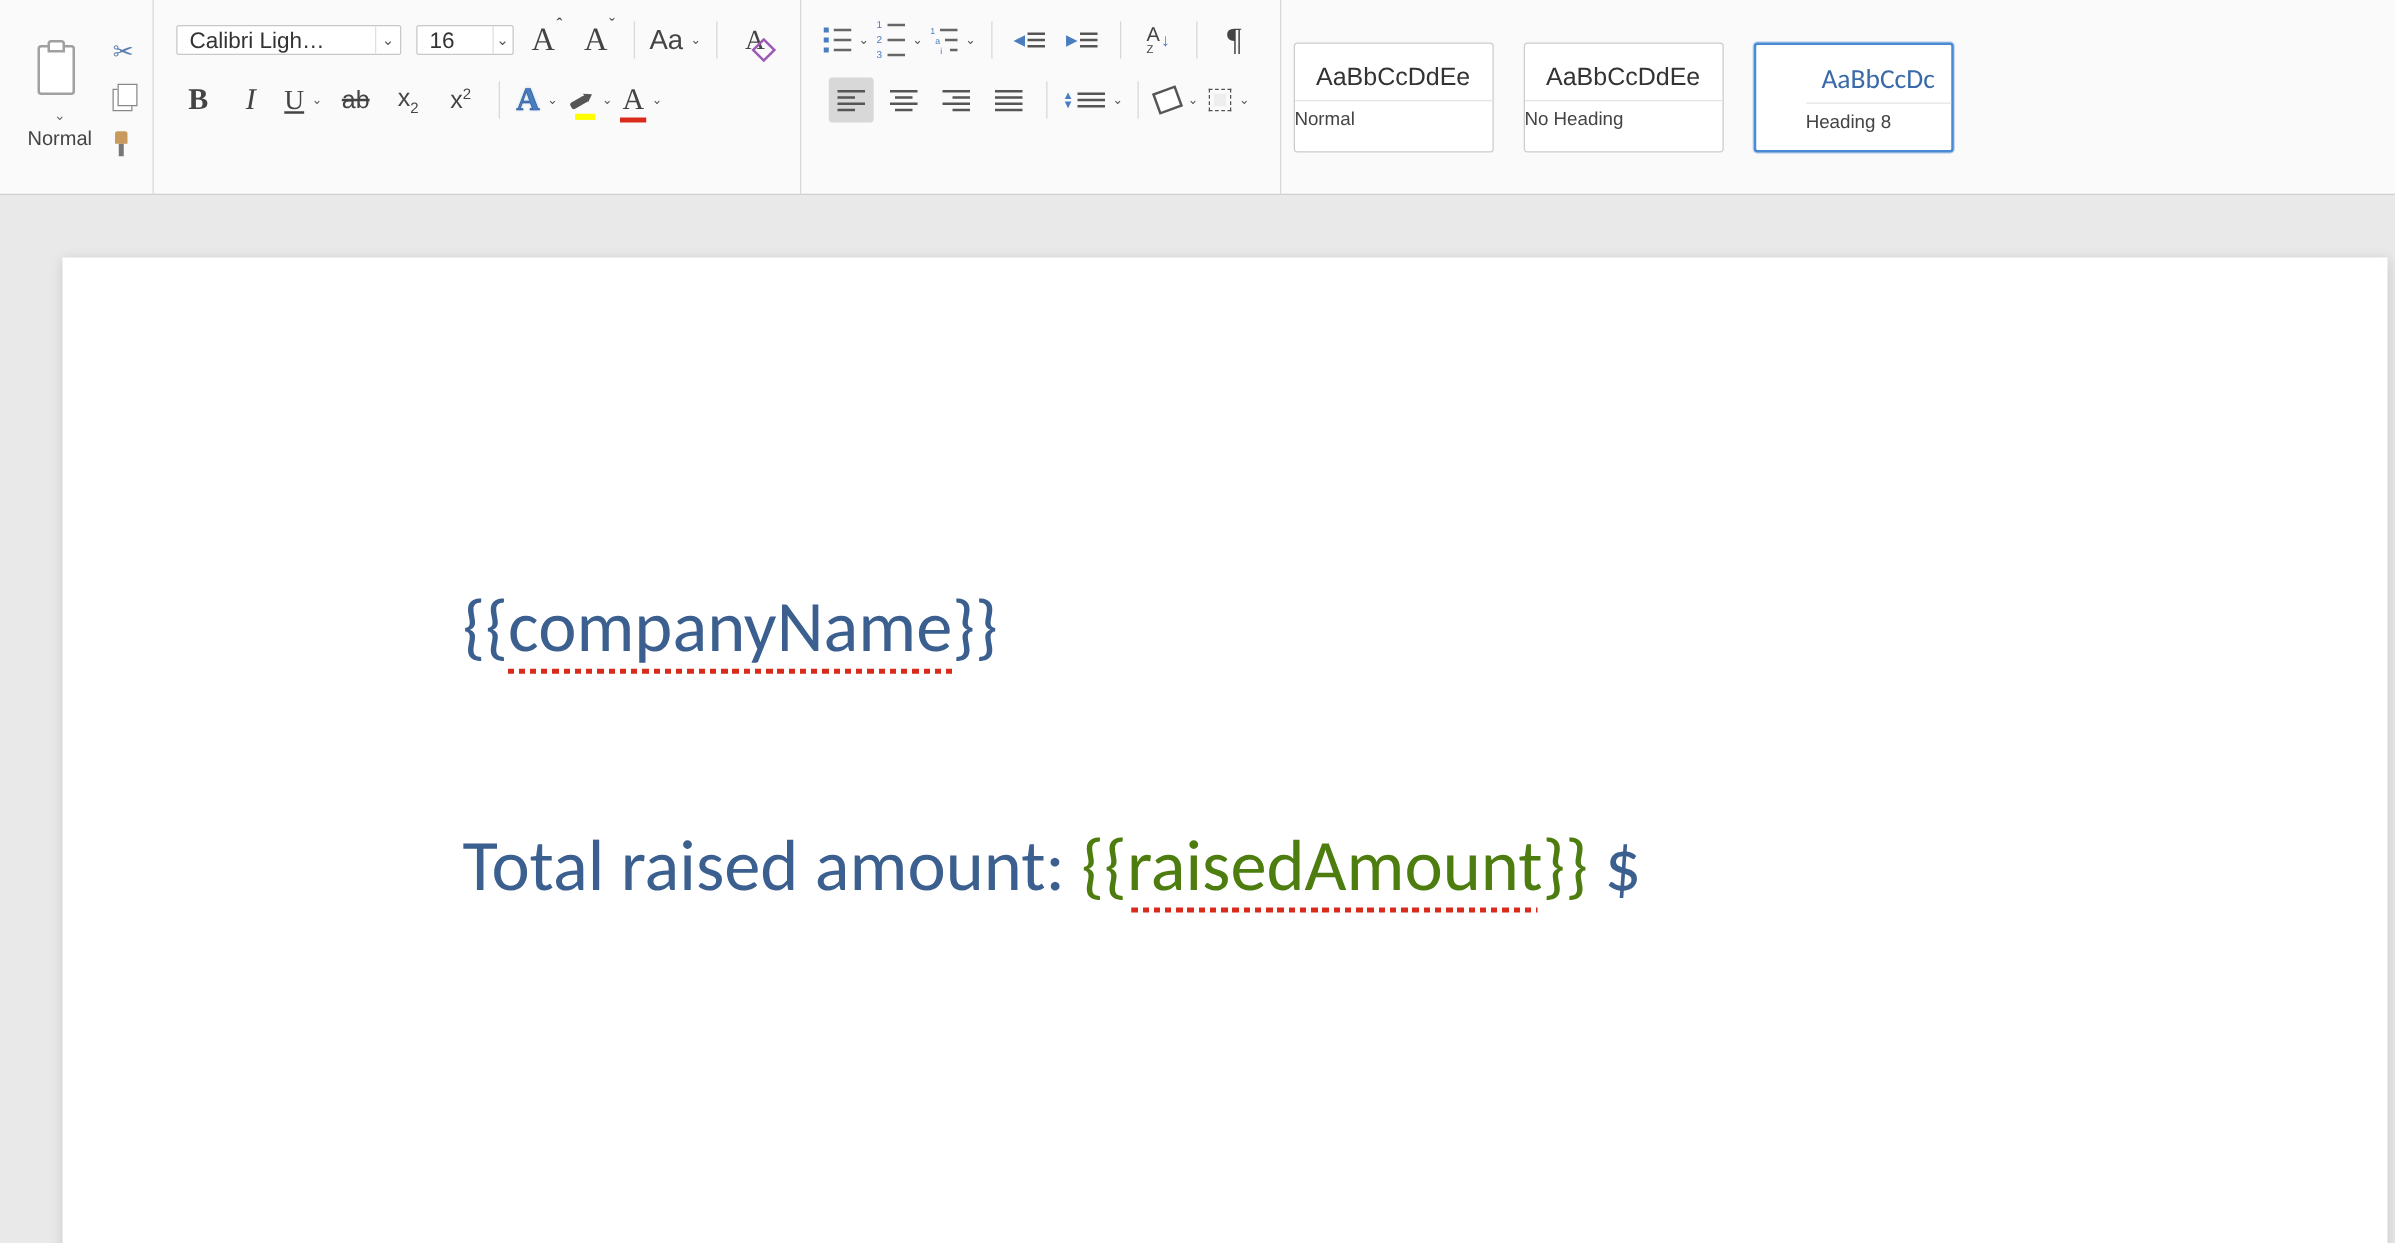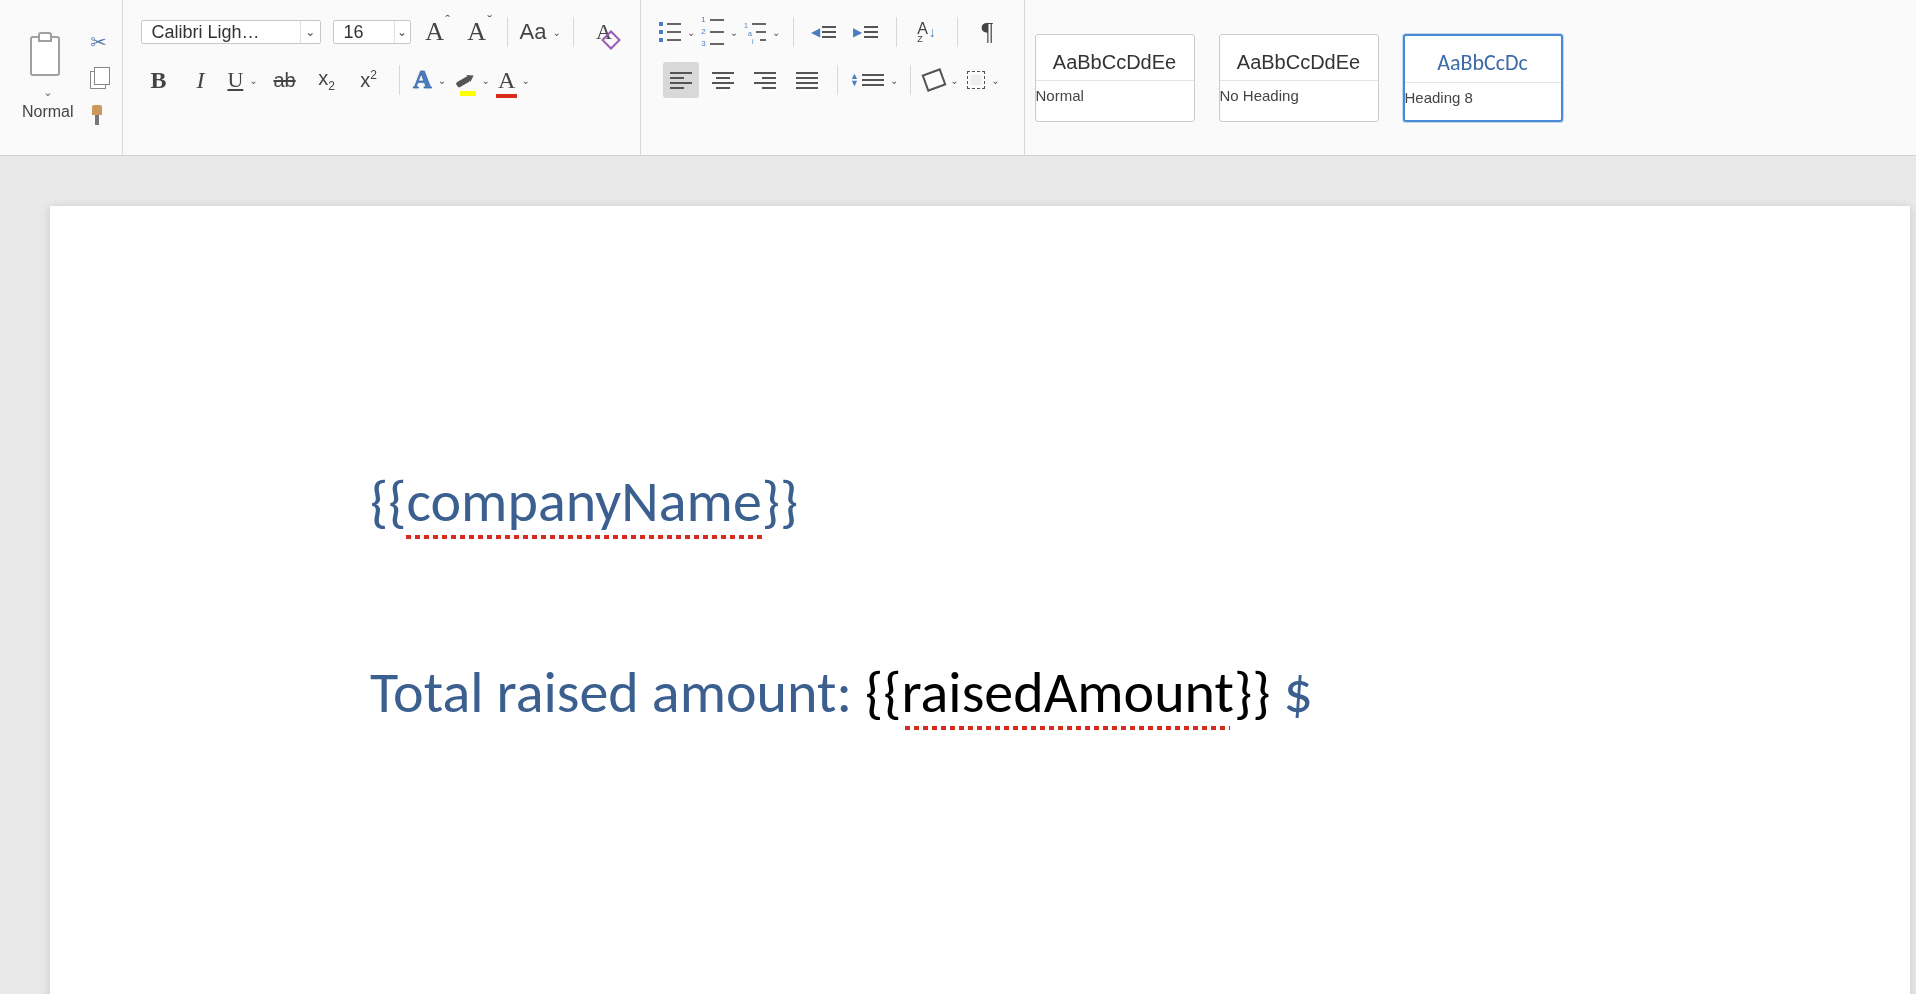--- a/index.html
+++ b/index.html
@@ -78,35 +78,35 @@
 .linesp-ic { display:flex; align-items:center; gap:3px; }
 .linesp-ic .ar { display:flex; flex-direction:column; font-size:9px; color:#4a7dbf; line-height:0.8; }
 
 .fill-ic { width:20px; height:18px; position:relative; transform:rotate(-20deg); }
 .fill-ic::before { content:""; position:absolute; inset:0; border:2px solid #555; background:#fff; }
 .border-ic { width:18px; height:18px; border:1px dashed #555; position:relative; }
 .border-ic::after { content:""; position:absolute; left:3px; top:3px; right:3px; bottom:3px; background:#eee; }
 
 .styles-group { padding: 8px 10px; gap: 10px; }
 .style-box { width: 160px; height: 88px; background:#fff; border:1px solid #ccc; border-radius:3px; display:flex; flex-direction:column; align-items:center; justify-content:center; cursor:pointer; }
-.style-box.selected { border:2px solid #4a8ad4; box-shadow: 0 0 0 1px rgba(74,138,212,0.3); }
+.style-box.selected { border:2px solid #4a8ad4; box-shadow: 0 0 0 1px rgba(74,138,212,0.3); padding-left: 40px; }
 .style-preview { font-size:20px; color:#333; }
 .style-preview.heading { color:#3b6aa8; font-family: Calibri, sans-serif; font-weight: 300; font-size: 22px; }
 .style-label { font-size:15px; color:#444; margin-top:8px; }
 .style-split { border-top:1px solid #e4e4e4; width:100%; text-align:left; padding-top:6px; margin-top:6px; }
 
 .canvas-wrap { position:absolute; top:156px; left:0; right:0; bottom:0; background:#e9e9e9; overflow:auto; }
 .page { position:absolute; left:50px; top:50px; width:1860px; min-height:1200px; background:#fff; box-shadow: 0 2px 10px rgba(0,0,0,0.15); padding: 260px 320px 60px 320px; }
 
 .doc-line1 { font-family: Calibri, "Segoe UI", sans-serif; font-size: 58px; color:#3b5f8f; font-weight:300; }
 .doc-line1 .sq { position:relative; display:inline-block; }
 .doc-line1 .sq::after { content:""; position:absolute; left:0; right:0; bottom:-2px; height:4px; background: repeating-linear-gradient(90deg,#d92b1c 0 5px,transparent 5px 9px); }
 
 .doc-line2 { font-family: Calibri, "Segoe UI", sans-serif; font-size:58px; color:#3b5f8f; font-weight:300; margin-top: 120px; }
-.doc-line2 .tmpl { color:#000000; position:relative; display:inline-block;text-align:right; }
+.doc-line2 .tmpl { color:#4d7c0f; position:relative; display:inline-block;text-align:right; }
 .doc-line2 .tmpl::after { content:""; position:absolute; left:40px; right:40px; bottom:-2px; height:4px; background: repeating-linear-gradient(90deg,#d92b1c 0 5px,transparent 5px 9px); }
 
 
 .clrfmt { position:relative; font-family:"Times New Roman",serif; font-size:22px; }
 .clrfmt::after { content:""; position:absolute; right:-6px; bottom:-2px; width:10px; height:10px; border:2px solid #9b59b6; transform:rotate(45deg); }
 
 
 .marker { width:22px; height:22px; position:relative; }
 .marker::before { content:""; position:absolute; left:2px; top:10px; width:14px; height:6px; background:#555; transform:rotate(-30deg); border-radius:2px; }
 .marker::after { content:""; position:absolute; left:14px; top:4px; width:0; height:0; border-left:6px solid #555; border-top:4px solid transparent; border-bottom:4px solid transparent; transform:rotate(-30deg);}

